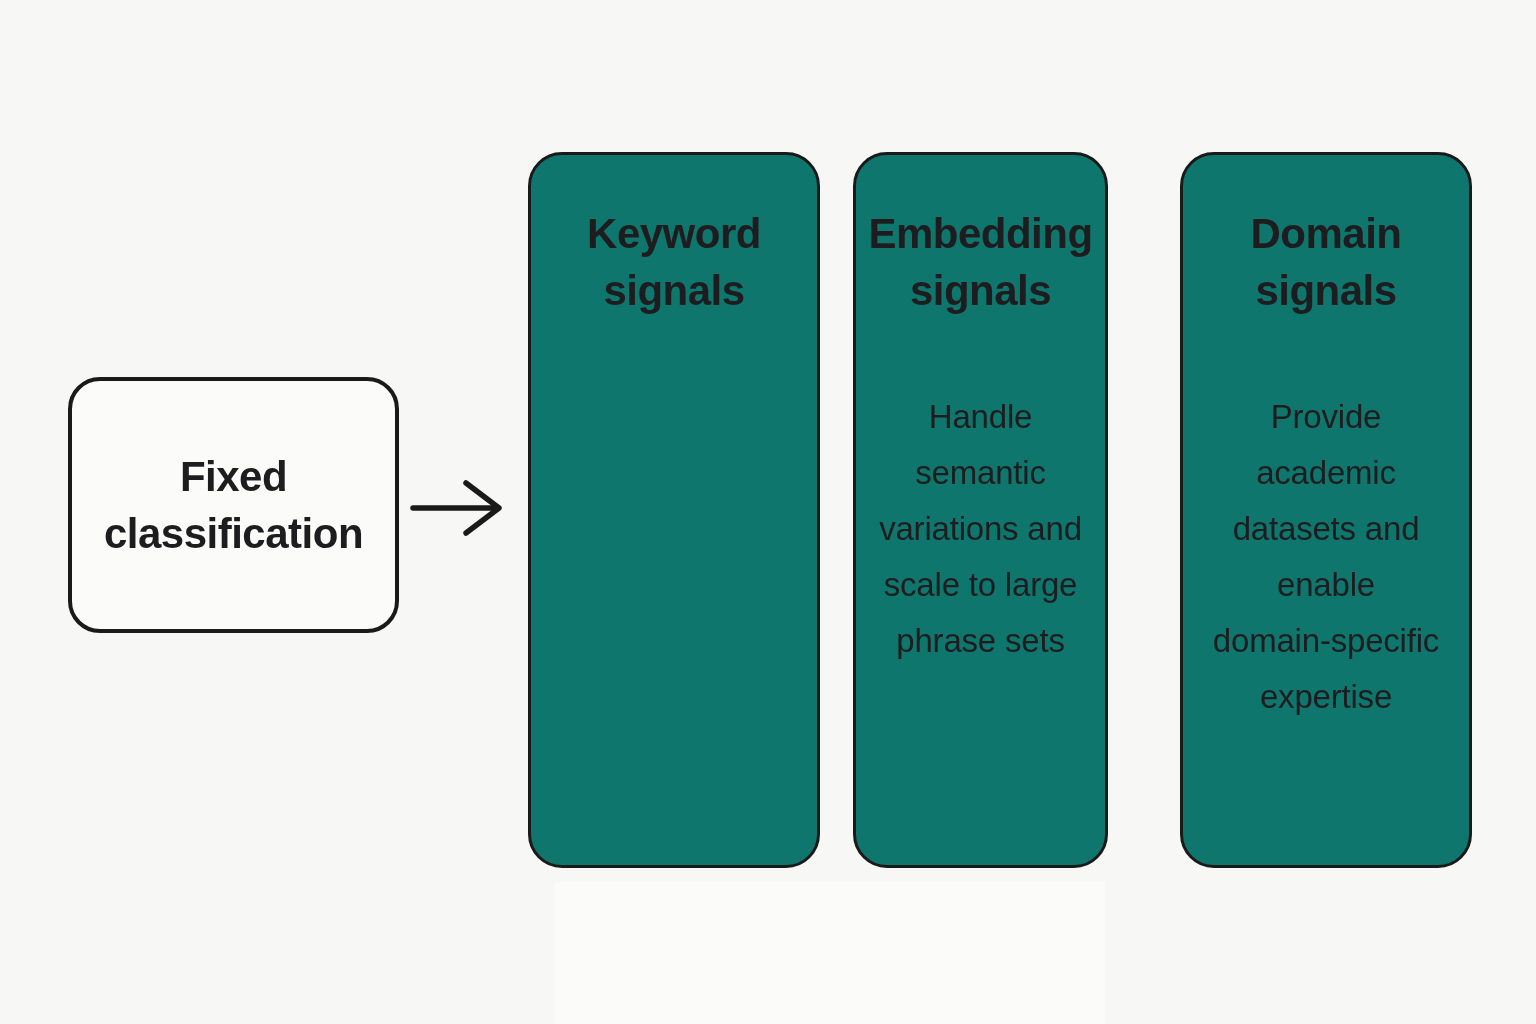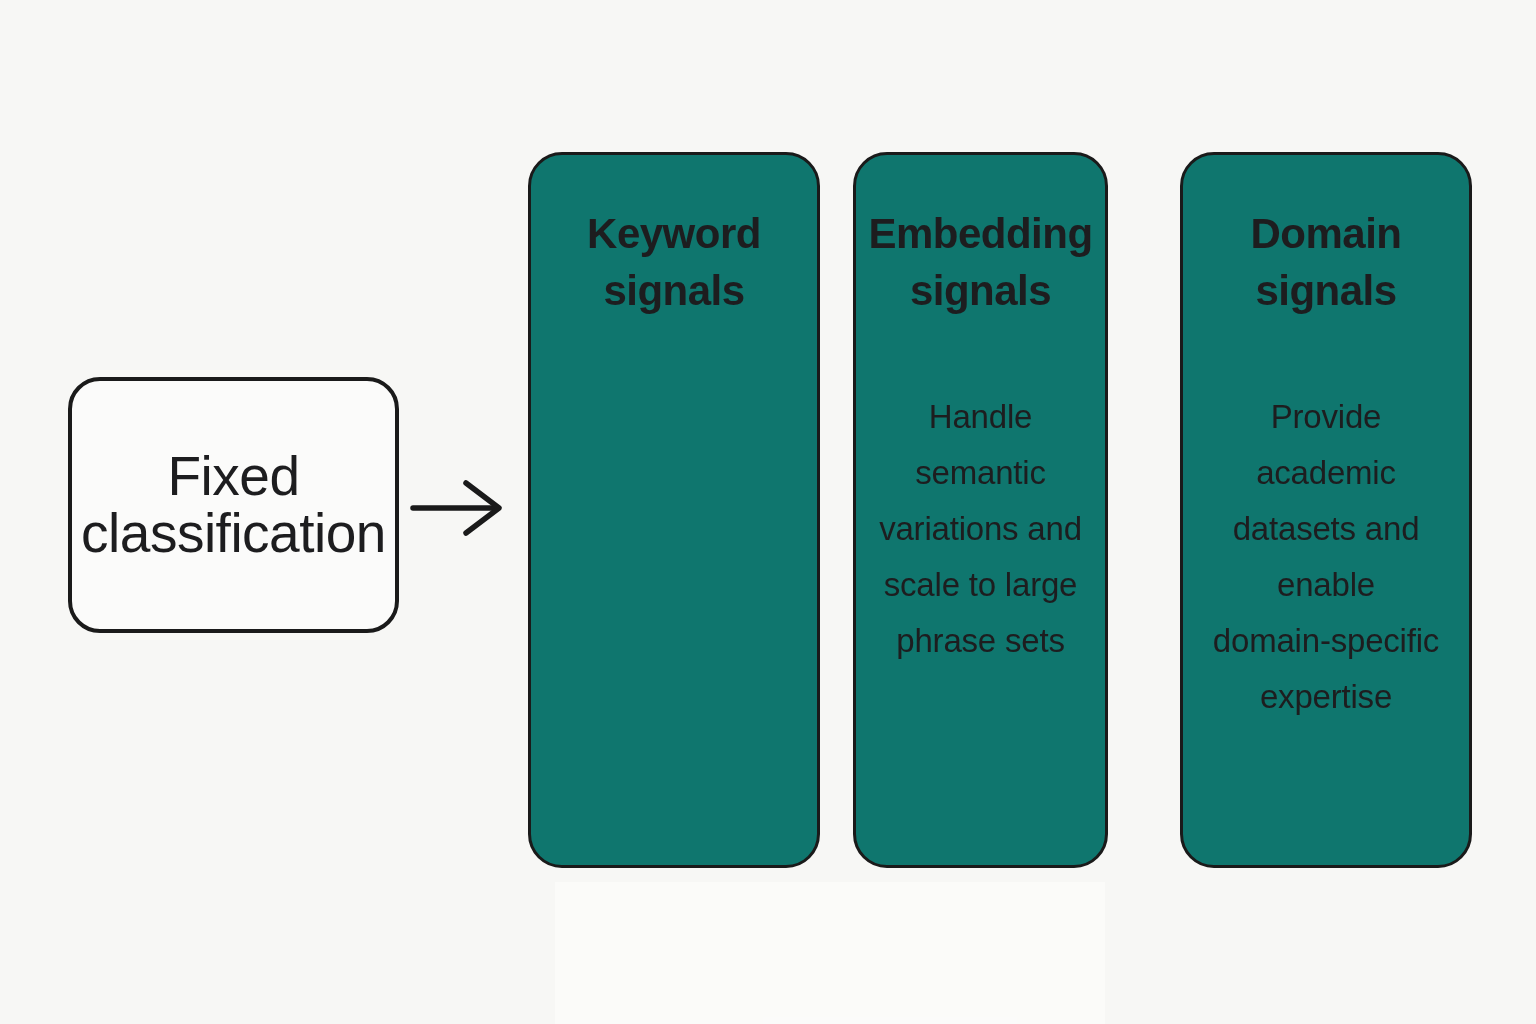--- a/index.html
+++ b/index.html
@@ -38,22 +38,22 @@
     height: 256px;
     box-sizing: border-box;
     border: 4px solid #1a1a1a;
     border-radius: 32px;
     background: #fbfbfa;
     display: flex;
     align-items: center;
     justify-content: center;
   }
   .source-label {
-    font-size: 55px;
-    font-weight: 400;
+    font-size: 42px;
+    font-weight: 700;
     line-height: 57px;
     text-align: center;
     white-space: pre-line;
     letter-spacing: -0.5px;
   }
 
   .arrow {
     position: absolute;
     left: 406px;
     top: 476px;

